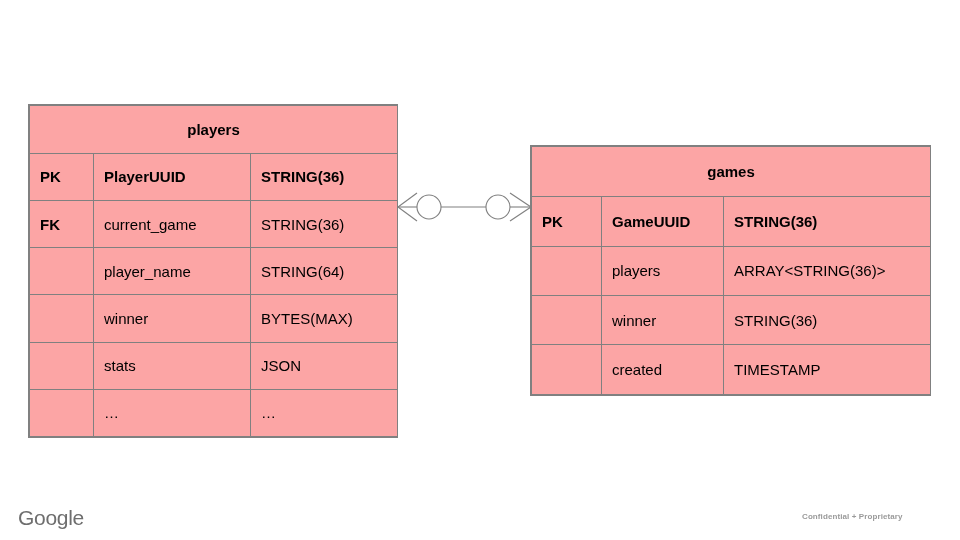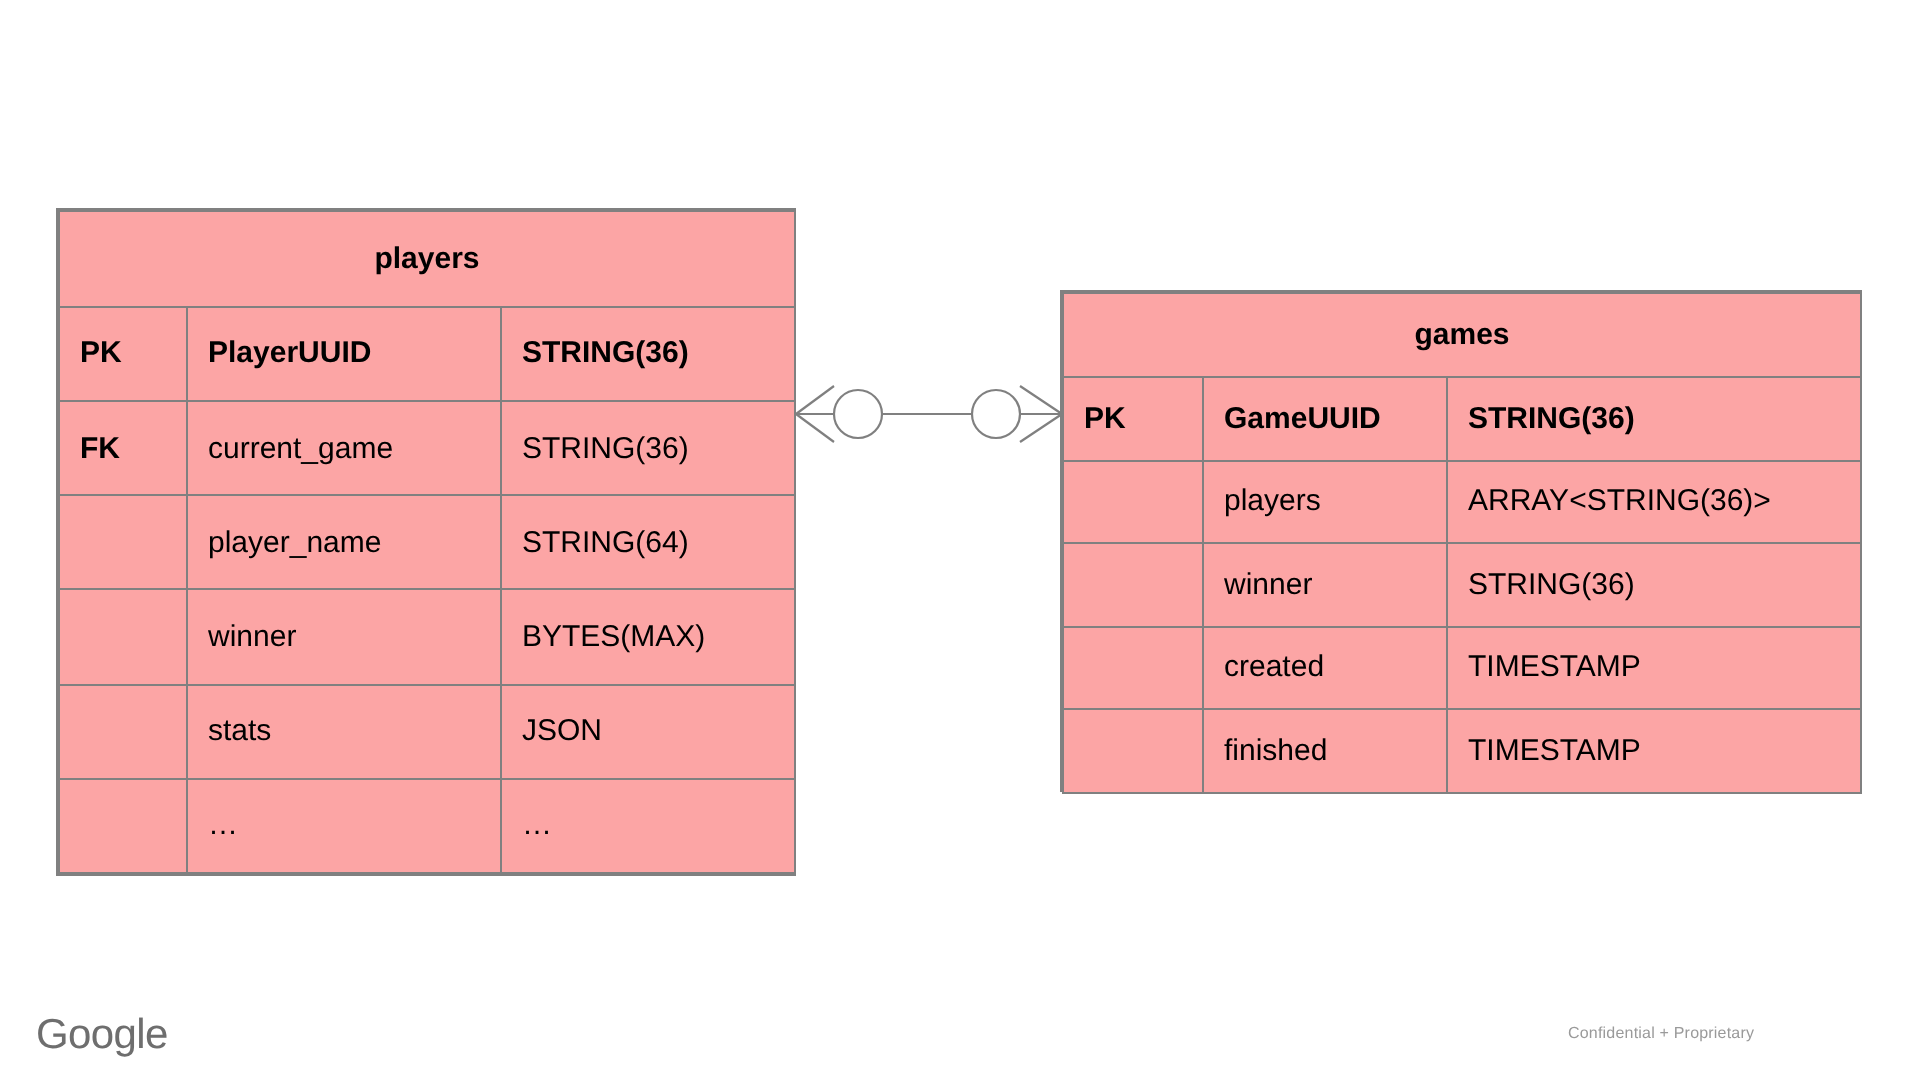--- a/index.html
+++ b/index.html
@@ -101,25 +101,26 @@
     left: 18px;
     top: 506px;
     font-size: 21px;
     color: #6e6e6e;
     letter-spacing: -0.3px;
     font-family: "Liberation Sans", sans-serif;
   }
 
   #footer-note {
     position: absolute;
-    left: 784px;
+    left: 802px;
     top: 512px;
     font-size: 8px;
     color: #9a9a9a;
     letter-spacing: 0.1px;
+    font-weight: bold;
   }
 </style>
 </head>
 <body>
 
 <div class="slide">
 
   <div class="entity" id="players-entity">
     <table>
       <colgroup>
@@ -189,25 +190,20 @@
         <tr style="height:41.5px">
           <td class="key-cell"></td>
           <td>winner</td>
           <td>STRING(36)</td>
         </tr>
         <tr style="height:41.5px">
           <td class="key-cell"></td>
           <td>created</td>
           <td>TIMESTAMP</td>
         </tr>
-        <tr style="height:41.5px">
-          <td class="key-cell"></td>
-          <td>finished</td>
-          <td>TIMESTAMP</td>
-        </tr>
       </tbody>
     </table>
   </div>
 
   <svg id="relationship-connector" viewBox="0 0 150 60">
     <g stroke="#808080" stroke-width="1.1" fill="none" shape-rendering="geometricPrecision">
 
       <g>
         <line x1="8" y1="30" x2="27" y2="16"></line>
         <line x1="8" y1="30" x2="27" y2="30"></line>

